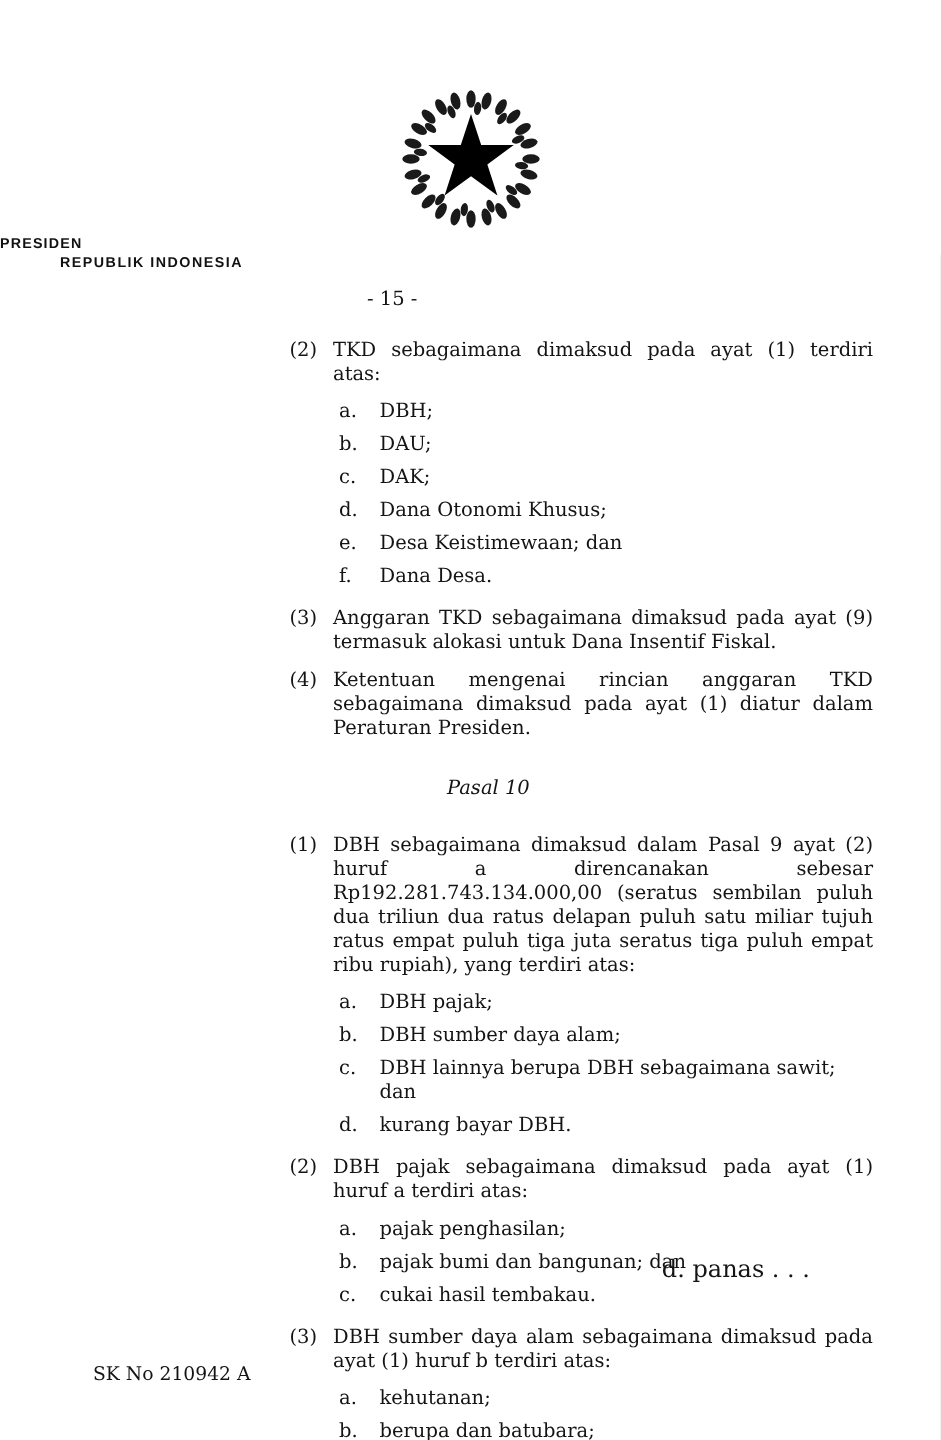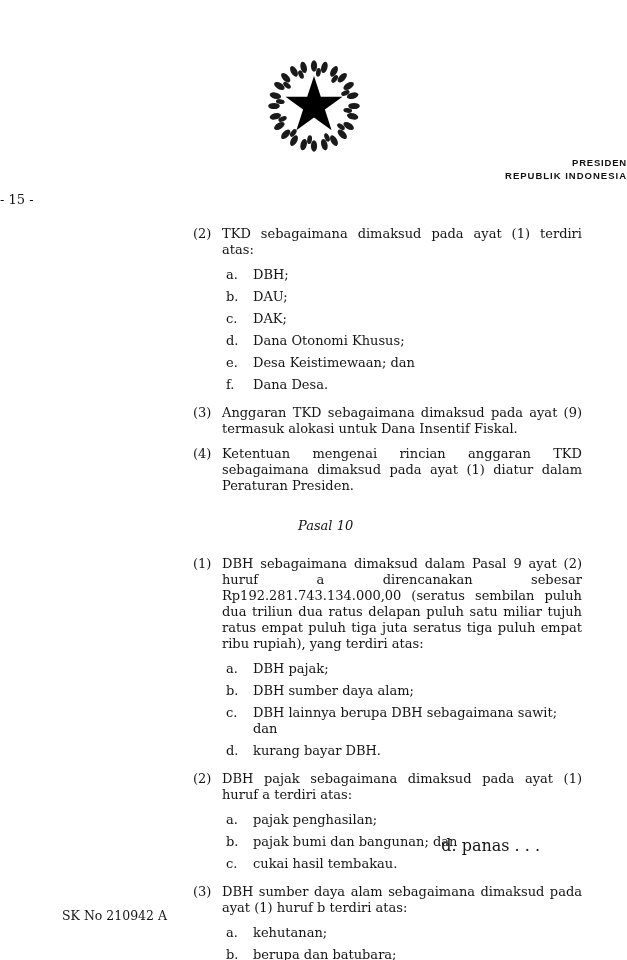--- a/index.html
+++ b/index.html
@@ -11,21 +11,21 @@
     background: #ffffff;
     font-family: "DejaVu Serif", serif;
     color: #141414;
     overflow: hidden;
   }
   .letterhead {
     position: absolute;
     top: 60px;
     left: 0;
     width: 627px;
-    text-align: right;
+    text-align: left;
   }
   .emblem { display: block; margin: 0 auto; }
   .lh-title {
     font-family: "Liberation Sans", sans-serif;
     font-weight: bold;
     font-size: 9.5px;
     letter-spacing: 0.8px;
     margin-top: 5px;
     color: #111;
   }
@@ -36,21 +36,21 @@
     letter-spacing: 1px;
     margin-top: 2px;
     color: #111;
     padding-left: 40px;
   }
   .page-number {
     position: absolute;
     top: 192px;
     left: 0;
     width: 523px;
-    text-align: left;
+    text-align: center;
     font-size: 13px;
   }
   .content {
     position: absolute;
     top: 226px;
     left: 193px;
     width: 389px;
     font-size: 13px;
     line-height: 16px;
   }

